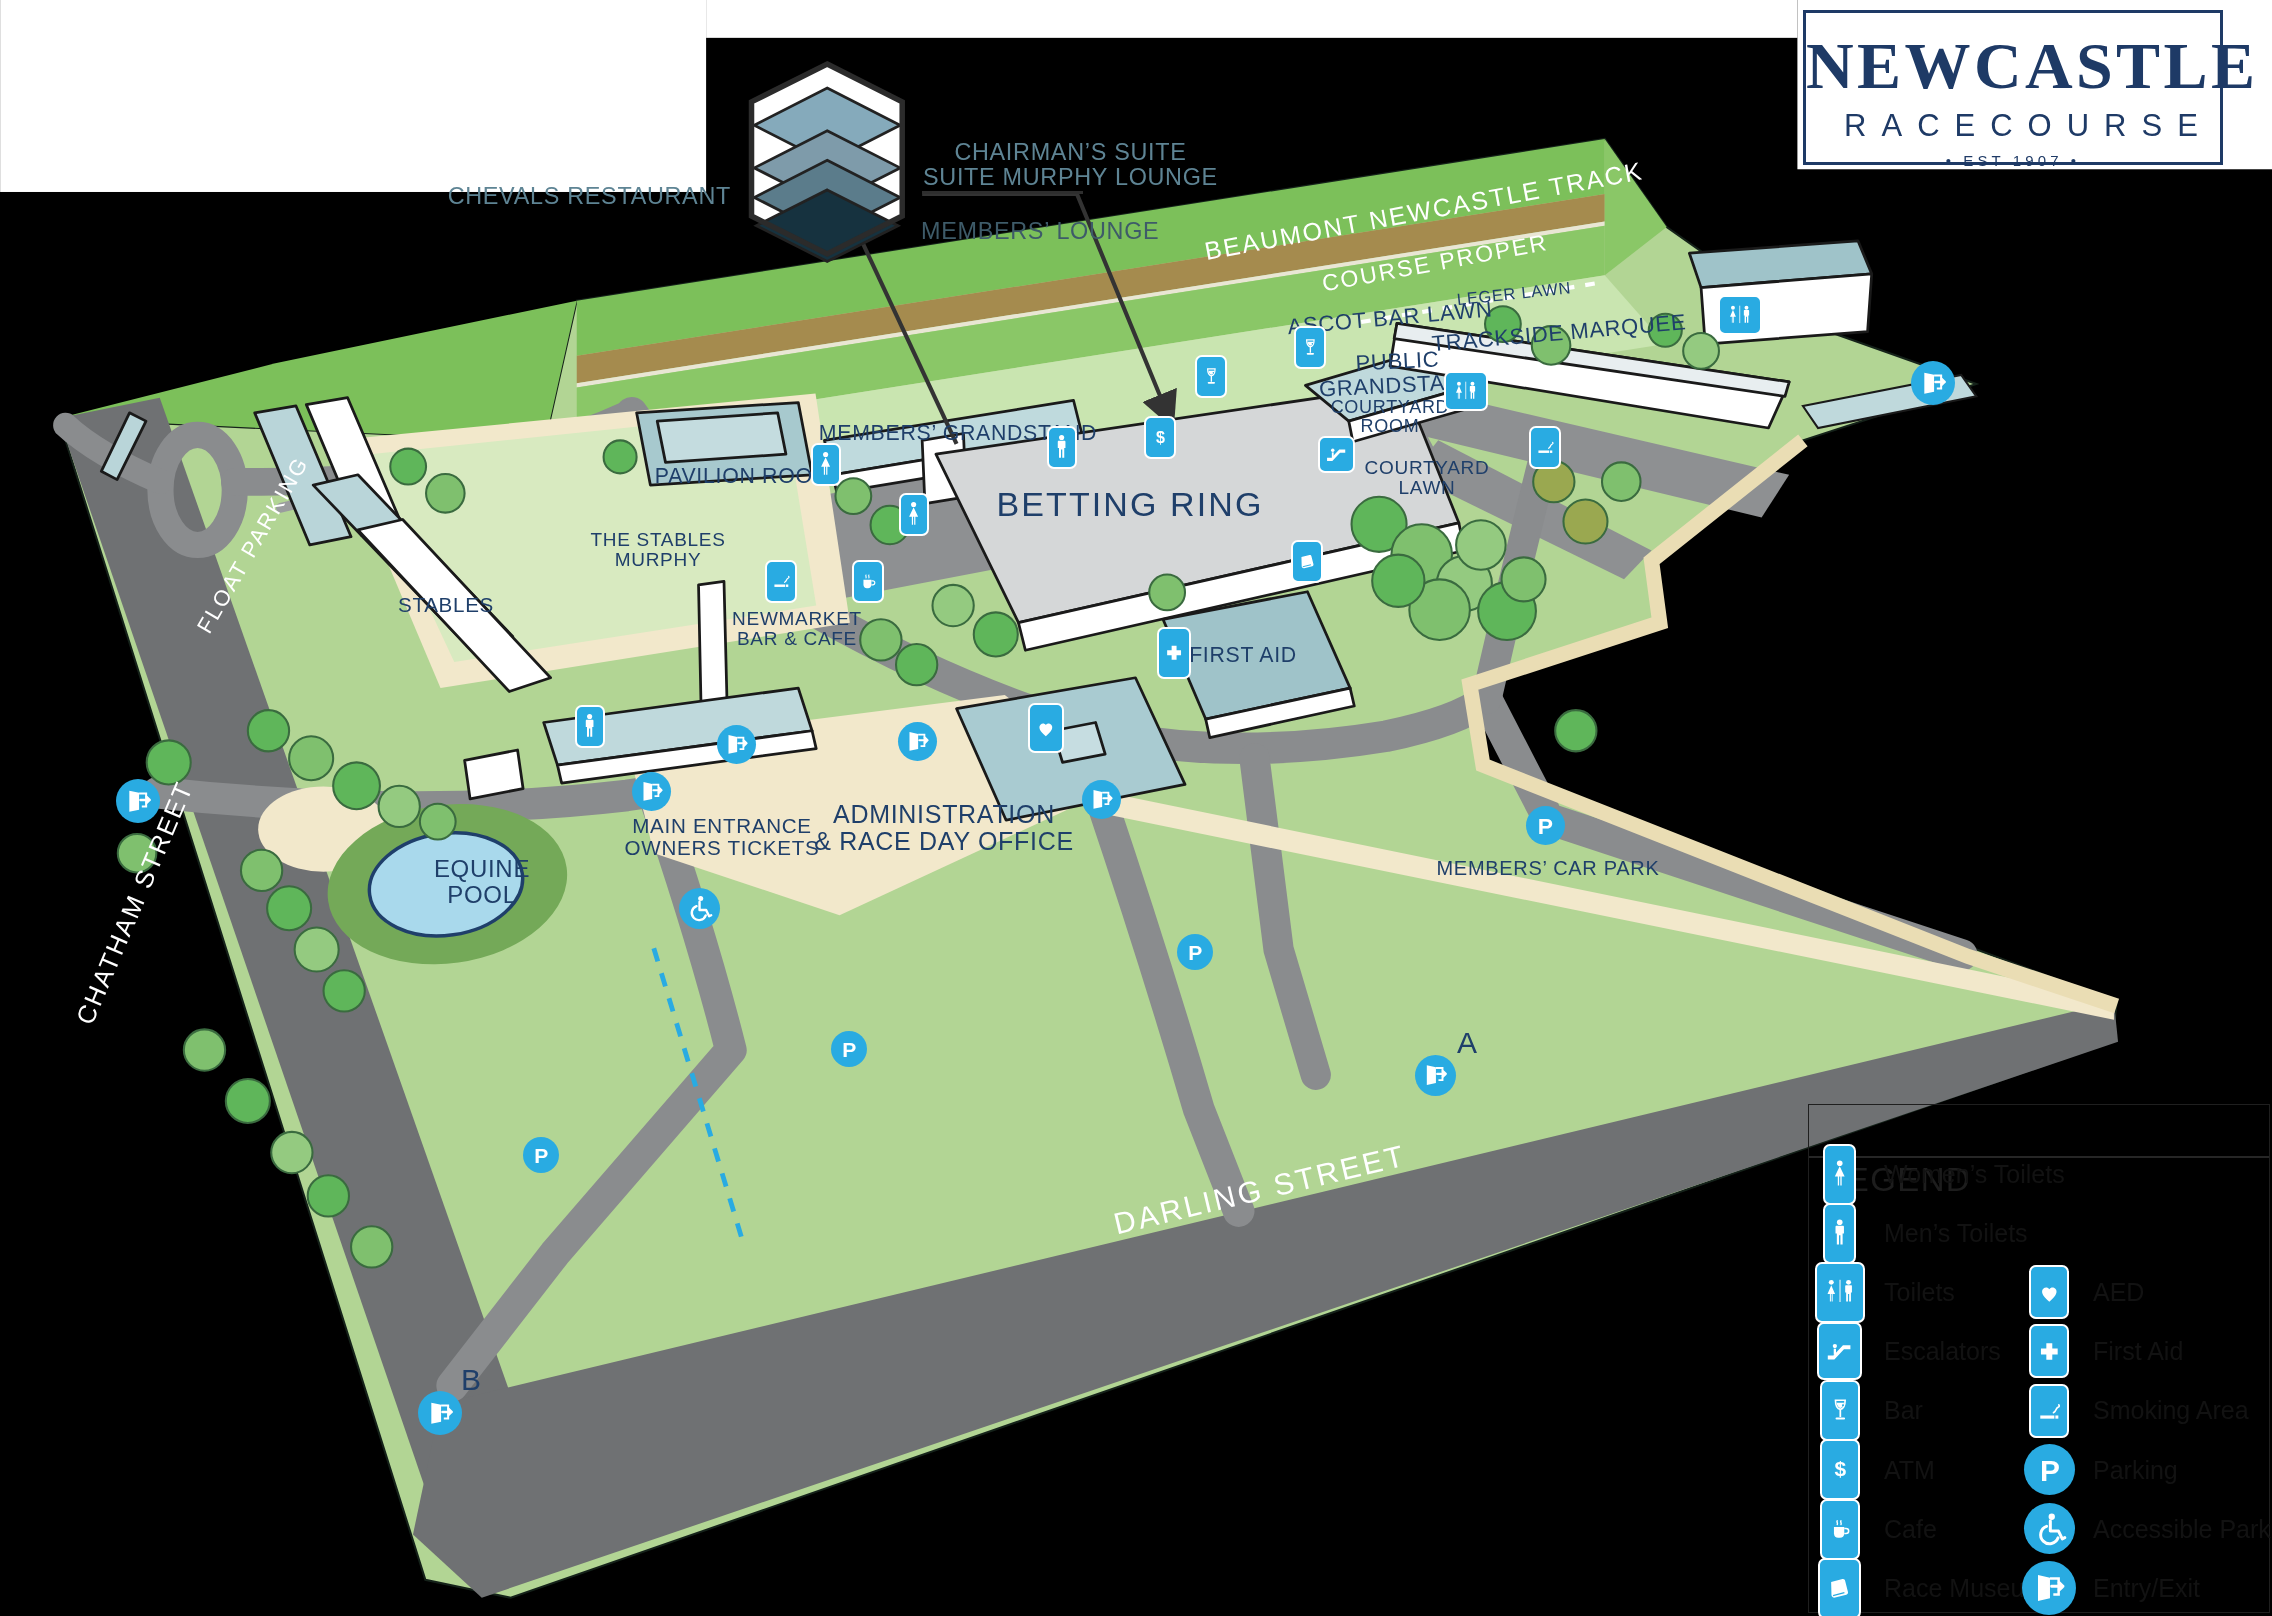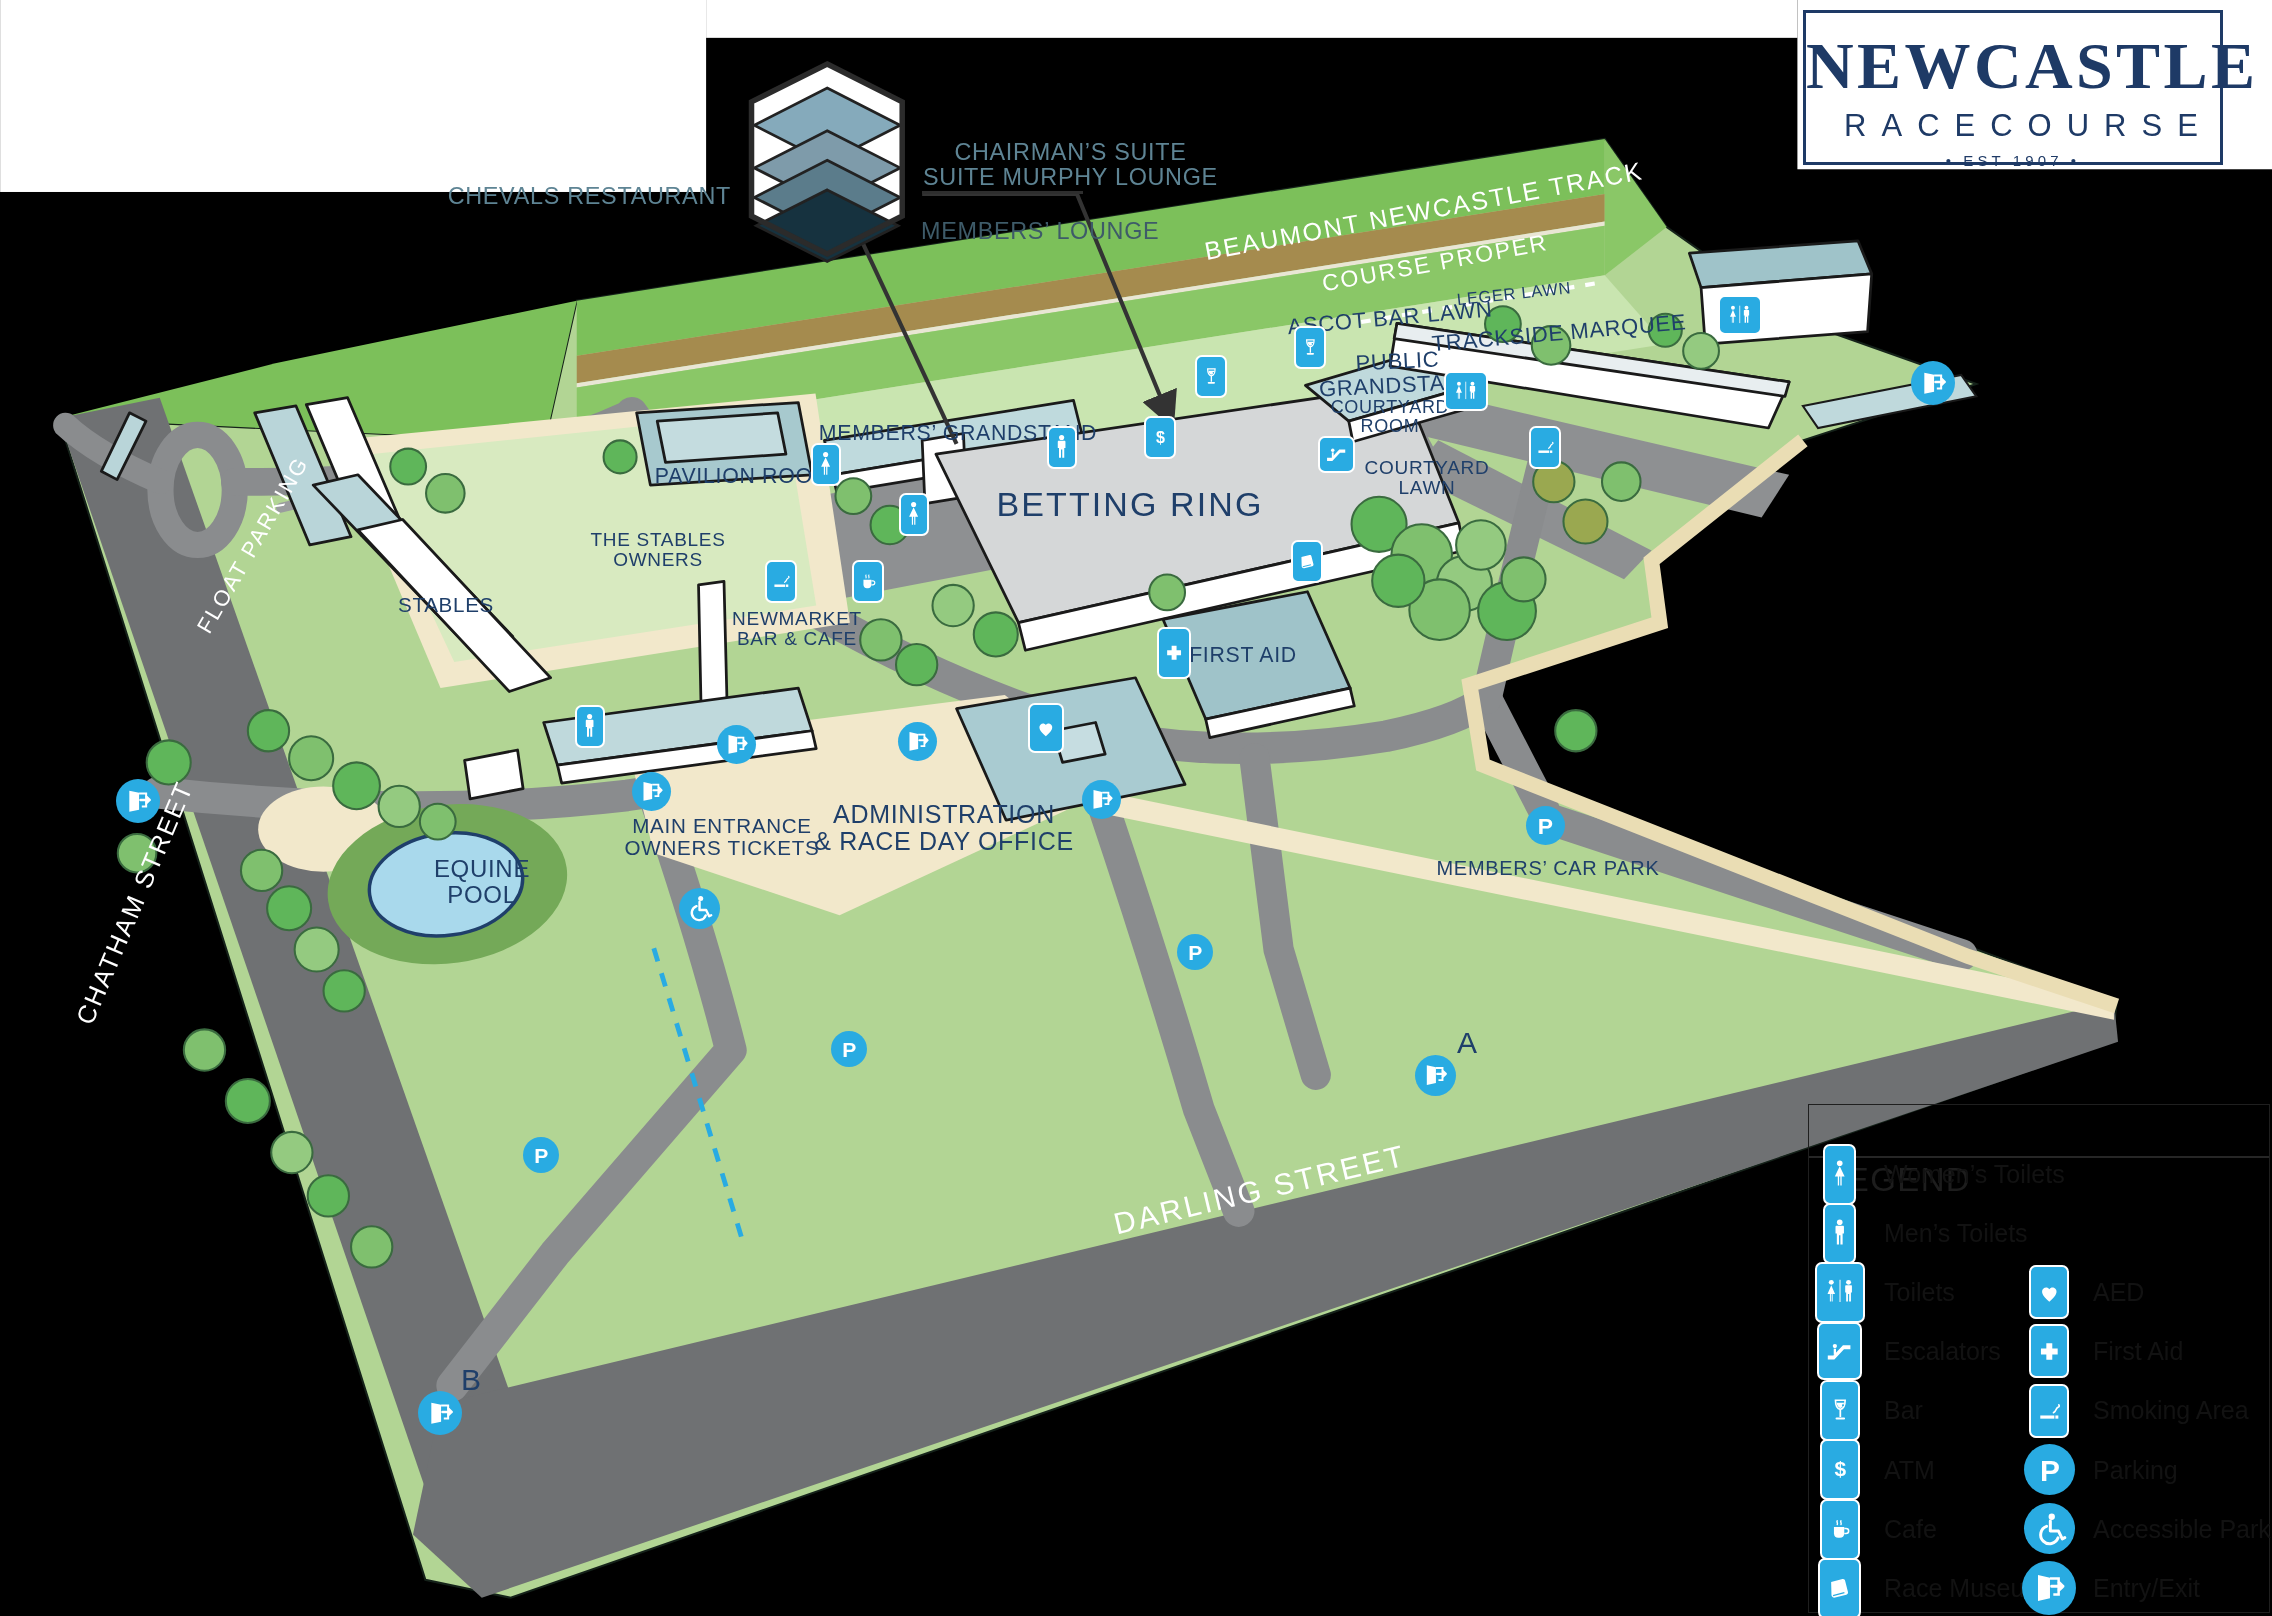--- a/index.html
+++ b/index.html
@@ -299,21 +299,21 @@
       <div class="map-label c-navy" style="left: 1559px; top: 333px; font-size: 22px; letter-spacing: 0.7px; transform: translate(-50%, -50%) rotate(-5deg);">TRACKSIDE MARQUEE</div>
       <div class="map-label c-navy" style="left: 1398px; top: 373px; font-size: 22px; letter-spacing: 0.7px; transform: translate(-50%, -50%) rotate(-3deg);">PUBLIC
 GRANDSTAND</div>
       <div class="map-label c-navy" style="left: 1390px; top: 417px; font-size: 18px; letter-spacing: 0.7px; transform: translate(-50%, -50%) rotate(0deg);">COURTYARD
 ROOM</div>
       <div class="map-label c-navy" style="left: 1427px; top: 478px; font-size: 19px; letter-spacing: 0.7px; transform: translate(-50%, -50%) rotate(0deg);">COURTYARD
 LAWN</div>
       <div class="map-label c-navy" style="left: 958px; top: 433px; font-size: 21.3px; letter-spacing: 0.7px; transform: translate(-50%, -50%) rotate(0deg);">MEMBERS’ GRANDSTAND</div>
       <div class="map-label c-navy" style="left: 743px; top: 476px; font-size: 21.3px; letter-spacing: 0.7px; transform: translate(-50%, -50%) rotate(0deg);">PAVILION ROOM</div>
       <div class="map-label c-navy" style="left: 658px; top: 550px; font-size: 19px; letter-spacing: 0.7px; transform: translate(-50%, -50%) rotate(0deg);">THE STABLES
-OWNERS</div>
+MURPHY</div>
       <div class="map-label c-navy" style="left: 446px; top: 605px; font-size: 20.6px; letter-spacing: 0.7px; transform: translate(-50%, -50%) rotate(0deg);">STABLES</div>
       <div class="map-label c-navy" style="left: 797px; top: 629px; font-size: 19px; letter-spacing: 0.7px; transform: translate(-50%, -50%) rotate(0deg);">NEWMARKET
 BAR &amp; CAFE</div>
       <div class="map-label c-navy" style="left: 1130px; top: 504px; font-size: 34px; letter-spacing: 2.1px; transform: translate(-50%, -50%) rotate(0deg);">BETTING RING</div>
       <div class="map-label c-navy" style="left: 1243px; top: 655px; font-size: 21.3px; letter-spacing: 0.7px; transform: translate(-50%, -50%) rotate(0deg);">FIRST AID</div>
       <div class="map-label c-navy" style="left: 944px; top: 828px; font-size: 25px; letter-spacing: 0.7px; transform: translate(-50%, -50%) rotate(0deg);">ADMINISTRATION
 &amp; RACE DAY OFFICE</div>
       <div class="map-label c-navy" style="left: 722px; top: 837px; font-size: 20.6px; letter-spacing: 0.7px; transform: translate(-50%, -50%) rotate(0deg);">MAIN ENTRANCE
 OWNERS TICKETS</div>
       <div class="map-label c-navy" style="left: 482px; top: 882px; font-size: 24px; letter-spacing: 0.7px; transform: translate(-50%, -50%) rotate(0deg);">EQUINE

